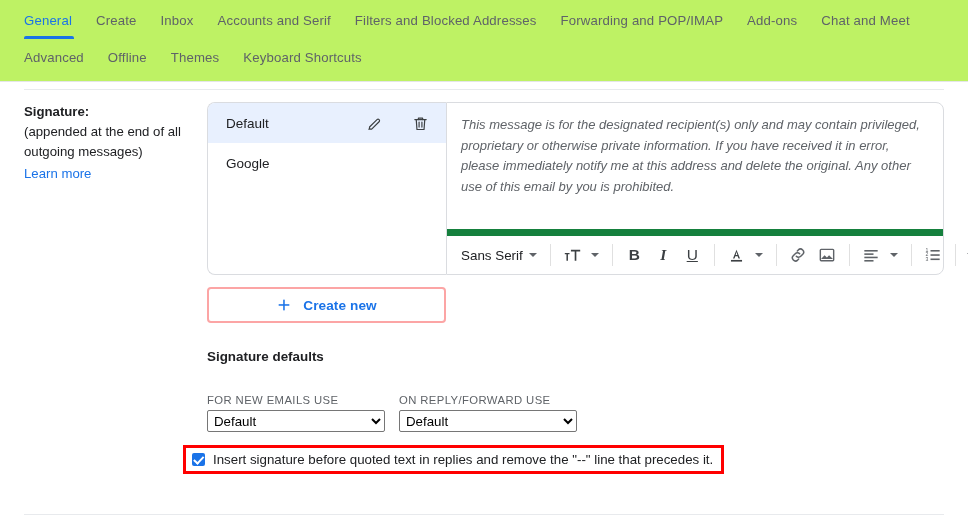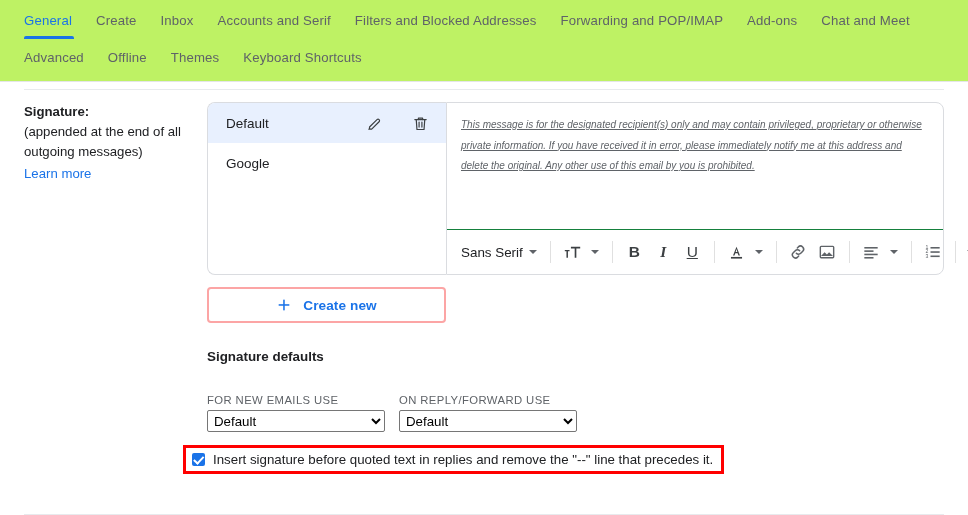--- a/index.html
+++ b/index.html
@@ -186,30 +186,29 @@
     box-sizing: border-box;
     height: 173px;
     display: flex;
     flex-direction: column;
     background: #fff;
     min-width: 0;
   }
   .sig-editor-body {
     flex: 1 1 auto;
     padding: 12px 14px 8px 14px;
-    font-size: 10px;
+    font-size: 13px;
     font-style: italic;
     color: #5f6368;
     line-height: 20.5px;
     overflow: hidden;
     font-family: "Liberation Sans", "DejaVu Sans", sans-serif;
-    text-decoration: underline;
   }
   .sig-toolbar {
-    border-top: 1px solid #15803d;
+    border-top: 7px solid #15803d;
     height: 45px;
     flex: 0 0 45px;
     display: flex;
     align-items: center;
     padding: 0 8px;
     box-sizing: border-box;
     gap: 0;
   }
   .tb-sep {
     width: 1px;

